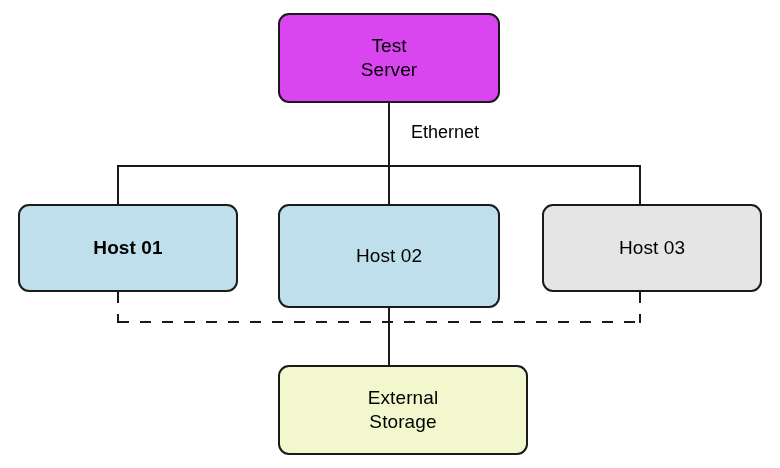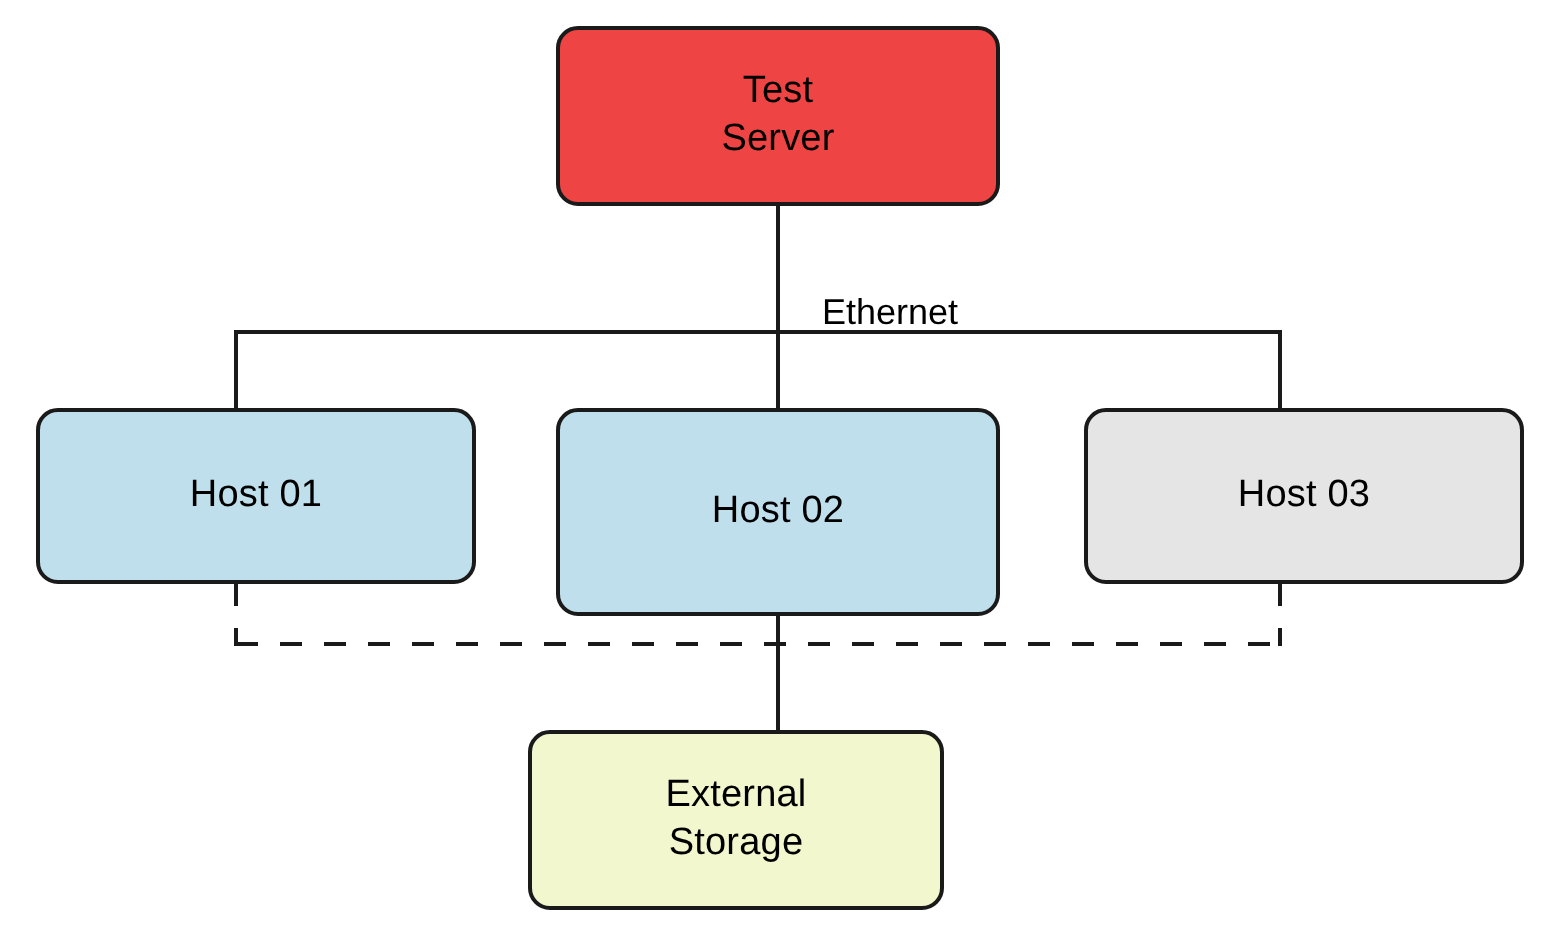--- a/index.html
+++ b/index.html
@@ -64,37 +64,37 @@
     <line x1="640" y1="166" x2="640" y2="204" stroke="#1a1a1a" stroke-width="2" shape-rendering="crispEdges"></line>
 
     <line x1="118" y1="322" x2="641" y2="322" stroke="#1a1a1a" stroke-width="2.4" stroke-dasharray="11 11" shape-rendering="crispEdges"></line>
 
     <line x1="118" y1="292" x2="118" y2="323" stroke="#1a1a1a" stroke-width="2.4" stroke-dasharray="11 11" shape-rendering="crispEdges"></line>
     <line x1="640" y1="292" x2="640" y2="323" stroke="#1a1a1a" stroke-width="2.4" stroke-dasharray="11 11" shape-rendering="crispEdges"></line>
 
     <line x1="389" y1="292" x2="389" y2="365" stroke="#1a1a1a" stroke-width="2" shape-rendering="crispEdges"></line>
   </svg>
 
-  <div class="node-box" style="left:278px; top:13px; width:222px; height:90px; background:#ef4444;justify-content:center;">
+  <div class="node-box" style="left:278px; top:13px; width:222px; height:90px; background:#d946ef;justify-content:center;">
     <span>Test
 Server</span>
   </div>
 
-  <div class="node-box" style="left:18px; top:204px; width:220px; height:88px; background:#C0DFEC;">
+  <div class="node-box" style="left:18px; top:204px; width:220px; height:88px; background:#C0DFEC;font-weight:bold;">
     <span>Host 01</span>
   </div>
 
   <div class="node-box" style="left:278px; top:204px; width:222px; height:104px; background:#C0DFEC;">
     <span>Host 02</span>
   </div>
 
   <div class="node-box" style="left:542px; top:204px; width:220px; height:88px; background:#e5e5e5;">
     <span>Host 03</span>
   </div>
 
-  <div class="node-box" style="left:264px; top:365px; width:208px; height:90px; background:#F2F7CE;">
+  <div class="node-box" style="left:278px; top:365px; width:250px; height:90px; background:#F2F7CE;">
     <span>External
 Storage</span>
   </div>
 
-  <div class="edge-label" style="left:411px; top:122px;margin-top:24px;">Ethernet</div>
+  <div class="edge-label" style="left:411px; top:122px;">Ethernet</div>
 
 </div>
 
 </body></html>

